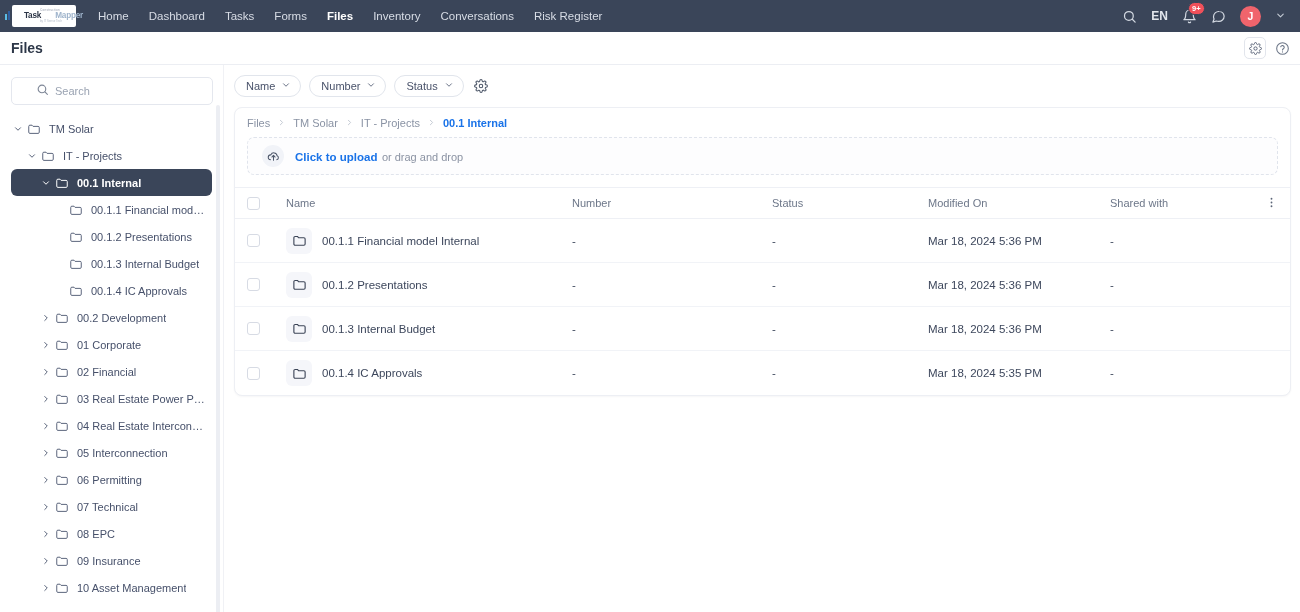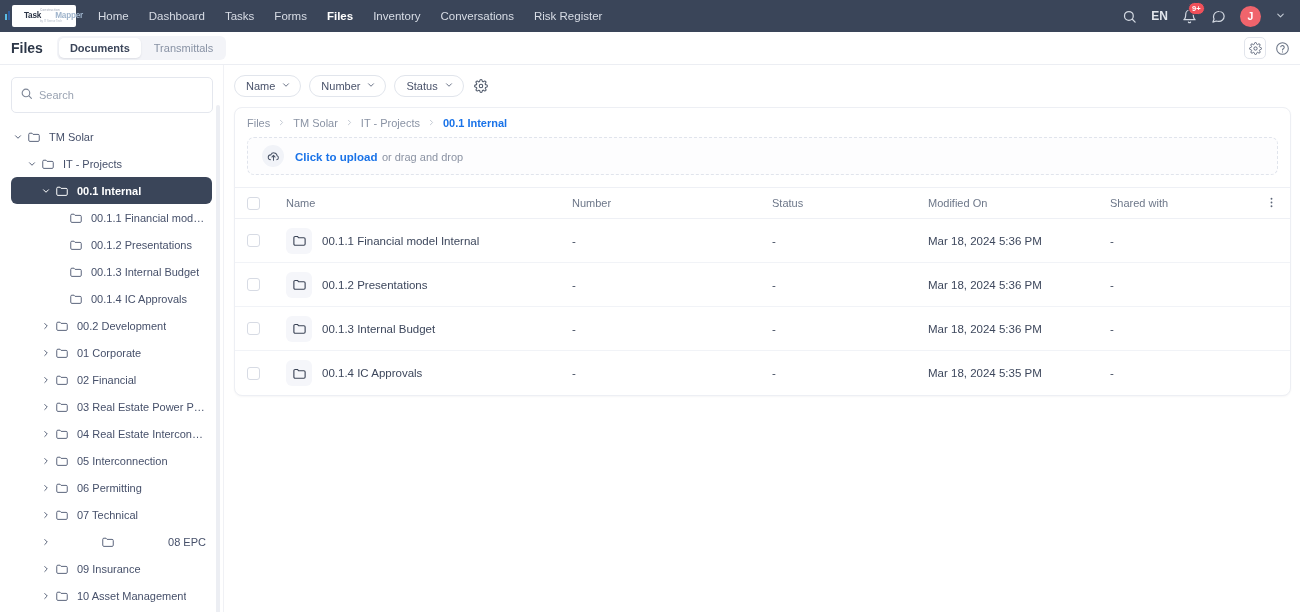--- a/index.html
+++ b/index.html
@@ -96,22 +96,22 @@
   .body { display: flex; height: calc(612px - 32px - 33px); }
 
   
   .sidebar {
     width: 224px; flex: 0 0 224px;
     background: #fff; padding: 8px 0 0 0;
     position: relative; overflow: hidden;
   }
   .searchbox {
     margin: 4px 11px 10px 11px;
-    height: 36px; border: 1px solid #e4e7ee; border-radius: 5px;
-    display: flex; align-items: center; gap: 6px; padding: 0 8px; justify-content: flex-end;
+    height: 28px; border: 1px solid #e4e7ee; border-radius: 5px;
+    display: flex; align-items: center; gap: 6px; padding: 0 24px; justify-content: flex-end;
   }
   .searchbox svg { flex: 0 0 auto; }
   .search-input {
     border: none; outline: none; font-size: 11px; color: #5e6878;
     font-family: "Liberation Sans", sans-serif; width: 100%; background: transparent;
   }
   .search-input::placeholder { color: #9aa3b2; }
 
   .tree { padding-right: 6px; }
   .tnode {
@@ -267,24 +267,20 @@
     <span class="caret-down">
       <svg width="11" height="11" viewBox="0 0 24 24" fill="none" stroke="currentColor" stroke-width="2.4" stroke-linecap="round" stroke-linejoin="round">
           <polyline points="6 9 12 15 18 9"></polyline>
         </svg>
     </span>
   </div>
 </div>
 
 <div class="pagehead">
   <div class="pagetitle">Files</div>
-  <div class="segwrap">
-    <div class="seg active">Documents</div>
-    <div class="seg">Transmittals</div>
-  </div>
   <div class="headright">
     <div class="iconbtn">
       <svg width="13" height="13" viewBox="0 0 24 24" fill="none" stroke="currentColor" stroke-width="1.8">
           <circle cx="12" cy="12" r="3"></circle>
           <path d="M19.4 15a1.6 1.6 0 0 0 .3 1.8l.1.1a2 2 0 1 1-2.8 2.8l-.1-.1a1.6 1.6 0 0 0-1.8-.3 1.6 1.6 0 0 0-1 1.5V21a2 2 0 1 1-4 0v-.1A1.6 1.6 0 0 0 9 19.4a1.6 1.6 0 0 0-1.8.3l-.1.1a2 2 0 1 1-2.8-2.8l.1-.1a1.6 1.6 0 0 0 .3-1.8 1.6 1.6 0 0 0-1.5-1H3a2 2 0 1 1 0-4h.1A1.6 1.6 0 0 0 4.6 9a1.6 1.6 0 0 0-.3-1.8l-.1-.1a2 2 0 1 1 2.8-2.8l.1.1a1.6 1.6 0 0 0 1.8.3H9a1.6 1.6 0 0 0 1-1.5V3a2 2 0 1 1 4 0v.1a1.6 1.6 0 0 0 1 1.5 1.6 1.6 0 0 0 1.8-.3l.1-.1a2 2 0 1 1 2.8 2.8l-.1.1a1.6 1.6 0 0 0-.3 1.8V9a1.6 1.6 0 0 0 1.5 1H21a2 2 0 1 1 0 4h-.1a1.6 1.6 0 0 0-1.5 1z"></path>
         </svg>
     </div>
     <div class="iconplain">
       <svg width="15" height="15" viewBox="0 0 24 24" fill="none" stroke="currentColor" stroke-width="1.7" stroke-linecap="round">
           <circle cx="12" cy="12" r="9.3"></circle>
@@ -480,21 +476,21 @@
               <polyline points="9 6 15 12 9 18"></polyline>
             </svg>
           </span>
           <span class="folder">
             <svg width="14" height="14" viewBox="0 0 24 24" fill="none" stroke="#59637a" stroke-width="1.7" stroke-linejoin="round">
               <path d="M3 7.5a2 2 0 0 1 2-2h3.6l1.8 2H19a2 2 0 0 1 2 2v8a2 2 0 0 1-2 2H5a2 2 0 0 1-2-2z"></path>
             </svg>
           </span>
           <span class="tlabel">07 Technical</span>
         </div>
-        <div class="tnode" style="padding-left: 28px; justify-content: space-between;">
+        <div class="tnode" style="padding-left: 28px;">
           <span class="chev">
             <svg width="10" height="10" viewBox="0 0 24 24" fill="none" stroke="#59637a" stroke-width="2.4" stroke-linecap="round" stroke-linejoin="round">
               <polyline points="9 6 15 12 9 18"></polyline>
             </svg>
           </span>
           <span class="folder">
             <svg width="14" height="14" viewBox="0 0 24 24" fill="none" stroke="#59637a" stroke-width="1.7" stroke-linejoin="round">
               <path d="M3 7.5a2 2 0 0 1 2-2h3.6l1.8 2H19a2 2 0 0 1 2 2v8a2 2 0 0 1-2 2H5a2 2 0 0 1-2-2z"></path>
             </svg>
           </span>

